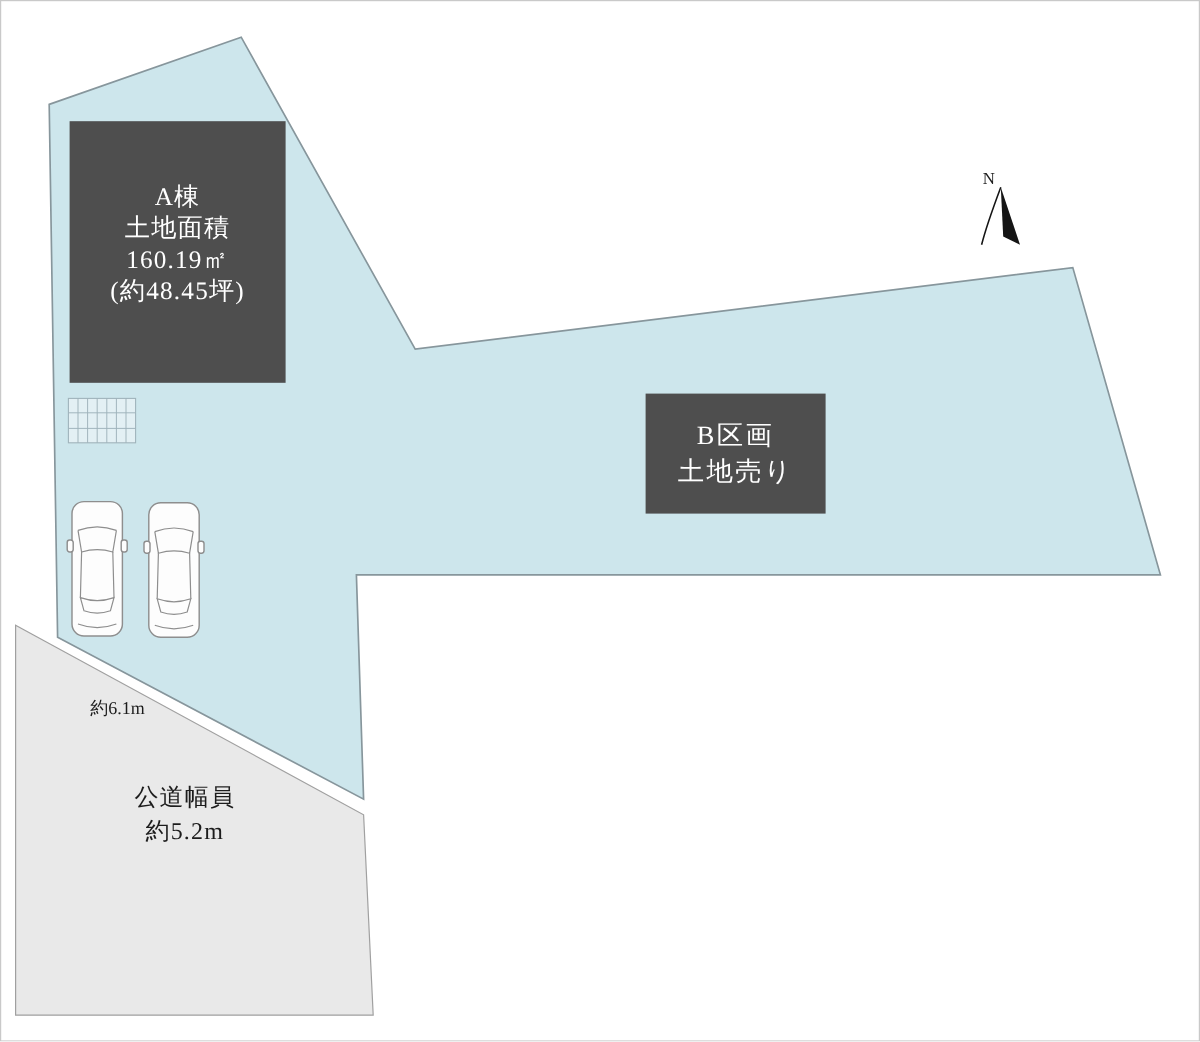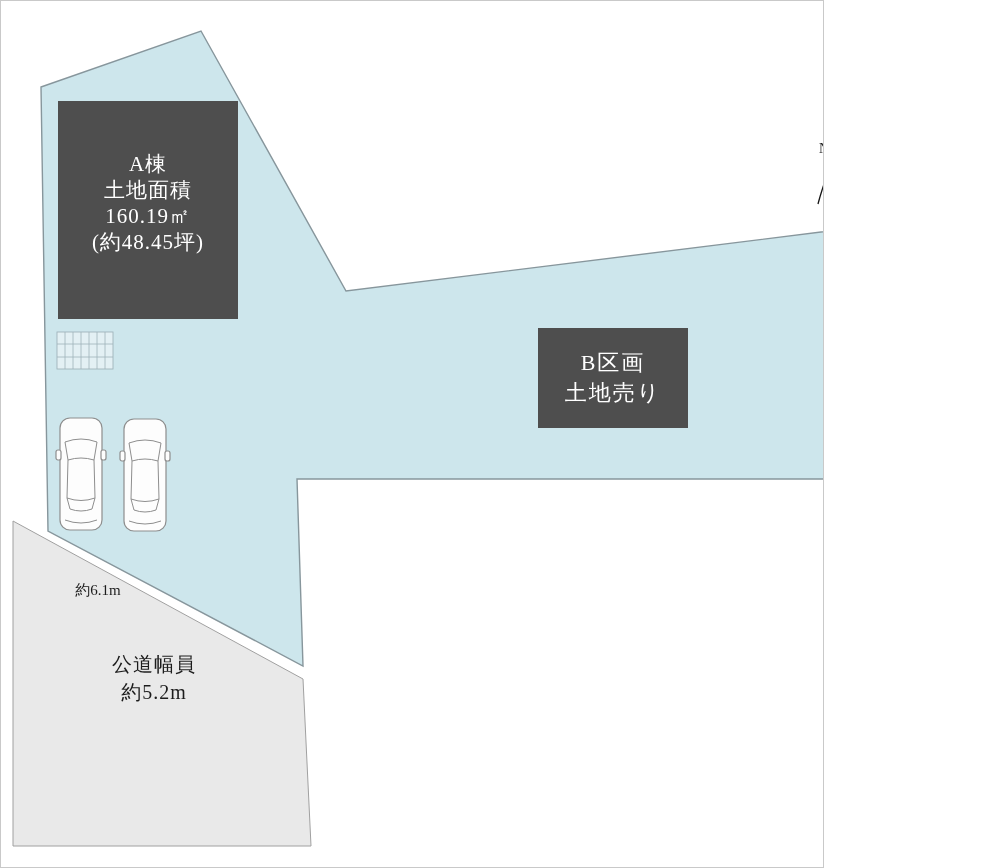--- a/index.html
+++ b/index.html
@@ -1,17 +1,17 @@
 <!DOCTYPE html>
 <html><head>
 <meta charset="utf-8">
 <style>
   html,body{margin:0;padding:0;background:#ffffff;}
   .stage{
-    position:relative;width:824px;height:868px;background:#ffffff;
+    position:relative;width:1000px;height:868px;background:#ffffff;
     border:1px solid #c9c9c9;box-sizing:border-box;overflow:hidden;
     font-family:"Liberation Serif","DejaVu Serif",serif;
   }
   svg{display:block;}
   text{font-family:"Liberation Serif","DejaVu Serif",serif;}
   .parcel{stroke:#87969c;stroke-width:1.4;}
   .road{stroke:#a0a0a0;stroke-width:1;}
   .box-text{fill:#ffffff;font-size:21px;letter-spacing:1px;}
   .box-text-b{fill:#ffffff;font-size:22px;letter-spacing:2px;}
   .dim-text{fill:#1c1c1c;font-size:15px;}

